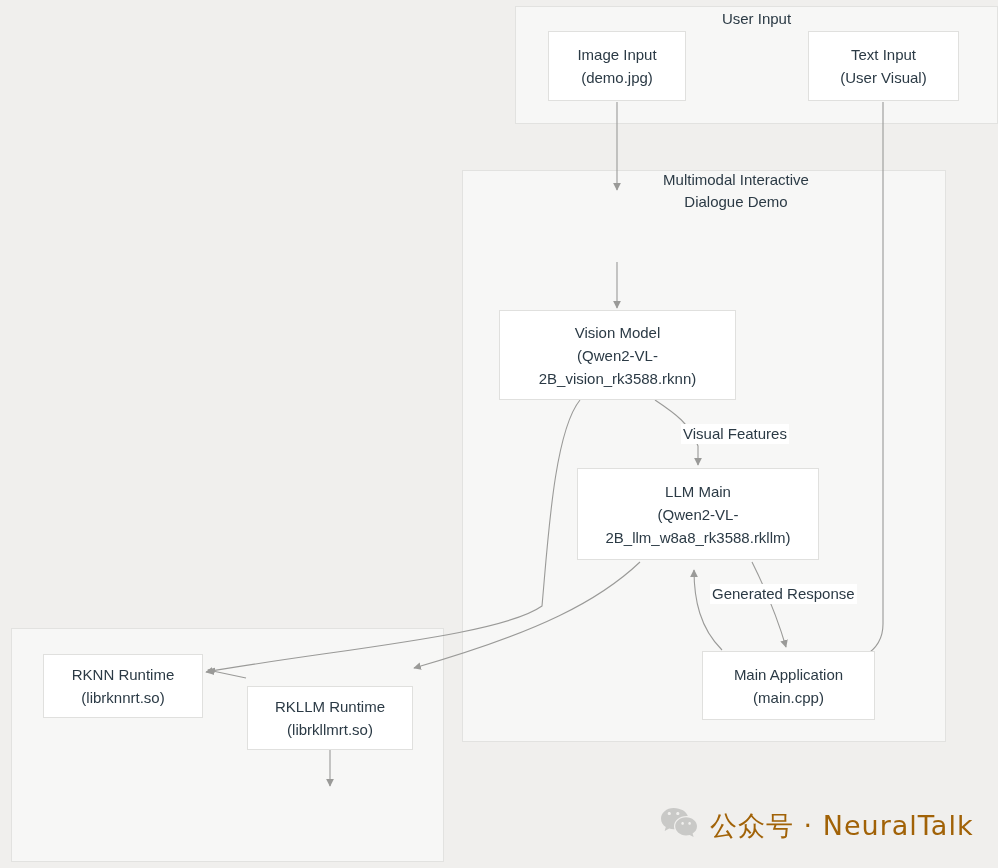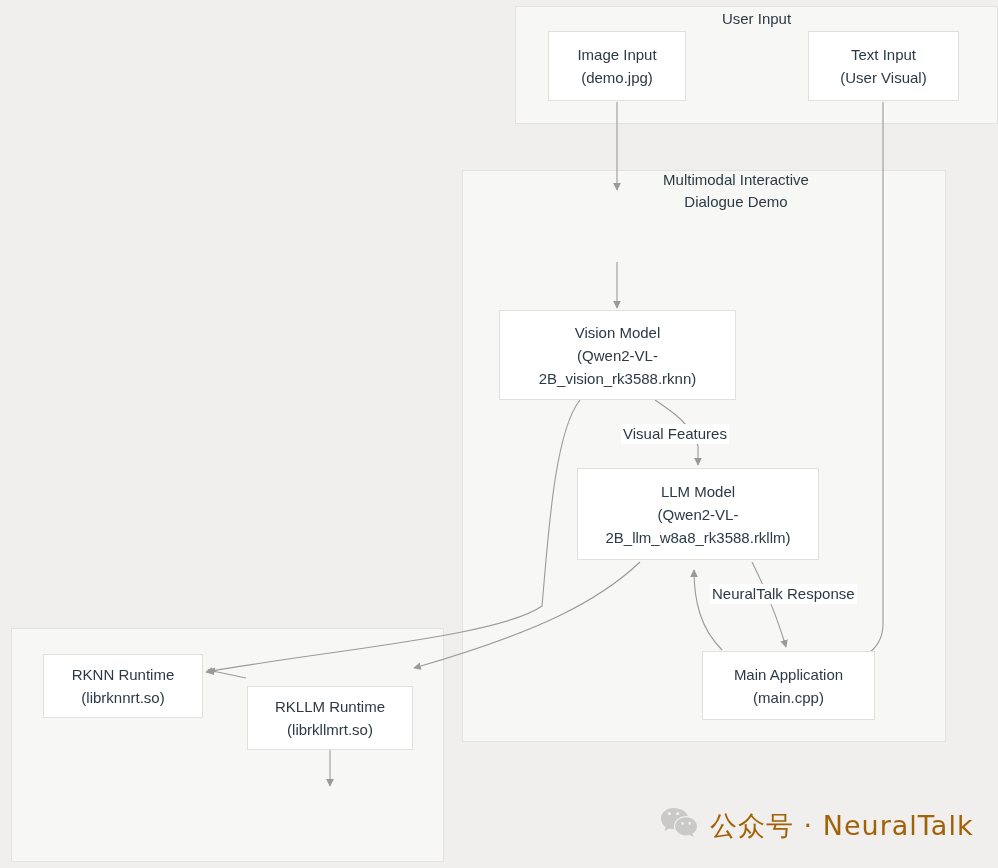--- a/index.html
+++ b/index.html
@@ -135,37 +135,37 @@
 (demo.jpg)</div>
 
   <div class="node" style="left:808px; top:31px; width:151px; height:70px;">Text Input
 (User Visual)</div>
 
 
   <div class="node" style="left:499px; top:310px; width:237px; height:90px;">Vision Model
 (Qwen2-VL-
 2B_vision_rk3588.rknn)</div>
 
-  <div class="node" style="left:577px; top:468px; width:242px; height:92px;">LLM Model
+  <div class="node" style="left:577px; top:468px; width:242px; height:92px;">LLM Main
 (Qwen2-VL-
 2B_llm_w8a8_rk3588.rkllm)</div>
 
   <div class="node" style="left:43px; top:654px; width:160px; height:64px;">RKNN Runtime
 (librknnrt.so)</div>
 
   <div class="node" style="left:702px; top:651px; width:173px; height:69px;">Main Application
 (main.cpp)</div>
 
   <div class="node" style="left:247px; top:654px; width:166px; height:64px;margin-top:32px;">RKLLM Runtime
 (librkllmrt.so)</div>
 
 
-  <div class="edge-label" style="left:621px; top:424px;">Visual Features</div>
+  <div class="edge-label" style="left:681px; top:424px;">Visual Features</div>
 
-  <div class="edge-label" style="left:710px; top:584px;">NeuralTalk Response</div>
+  <div class="edge-label" style="left:710px; top:584px;">Generated Response</div>
 
   <div id="watermark">
     <span style="display:inline-block;">
       <svg width="38" height="32" viewBox="0 0 38 32" aria-hidden="true">
         <path fill="#c9c9c7" d="M13.6 2C6.6 2 1 6.8 1 12.7c0 3.4 1.9 6.4 4.8 8.4L4.6 25l4.6-2.4c1.4.4 2.9.6 4.4.6h.9c-.3-.9-.5-1.8-.5-2.8 0-5.8 5.6-10.4 12.5-10.4.4 0 .9 0 1.3.1C26.6 5.6 20.8 2 13.6 2zm-4.3 7.1c-.9 0-1.6-.7-1.6-1.6s.7-1.6 1.6-1.6c.9 0 1.6.7 1.6 1.6s-.7 1.6-1.6 1.6zm8.5 0c-.9 0-1.6-.7-1.6-1.6s.7-1.6 1.6-1.6 1.6.7 1.6 1.6-.7 1.6-1.6 1.6z"></path>
         <path fill="#c9c9c7" d="M37 20.3c0-5-4.9-9.1-10.9-9.1S15.2 15.3 15.2 20.3s4.9 9.1 10.9 9.1c1.3 0 2.5-.2 3.6-.5l3.9 2-1-3.3c2.7-1.7 4.4-4.3 4.4-7.3zm-14.4-1.6c-.7 0-1.3-.6-1.3-1.3s.6-1.3 1.3-1.3 1.3.6 1.3 1.3-.6 1.3-1.3 1.3zm7 0c-.7 0-1.3-.6-1.3-1.3s.6-1.3 1.3-1.3 1.3.6 1.3 1.3-.6 1.3-1.3 1.3z"></path>
       </svg>
     </span>
     <span class="wm-text">公众号 · NeuralTalk</span>
   </div>

